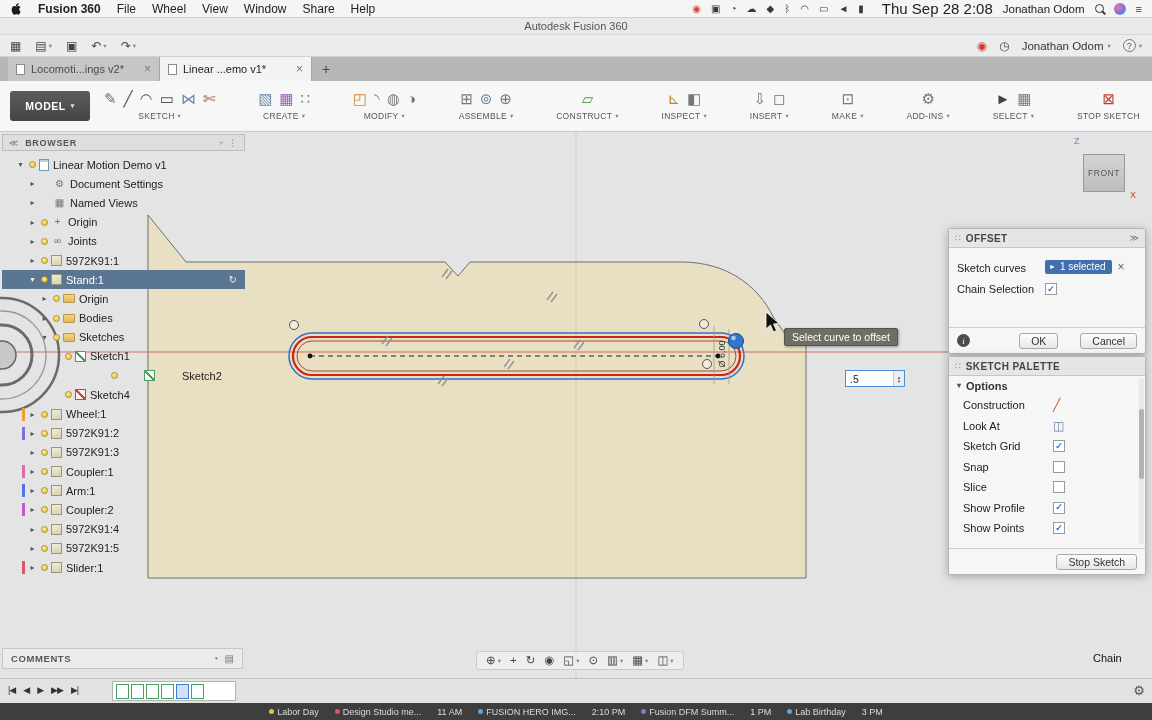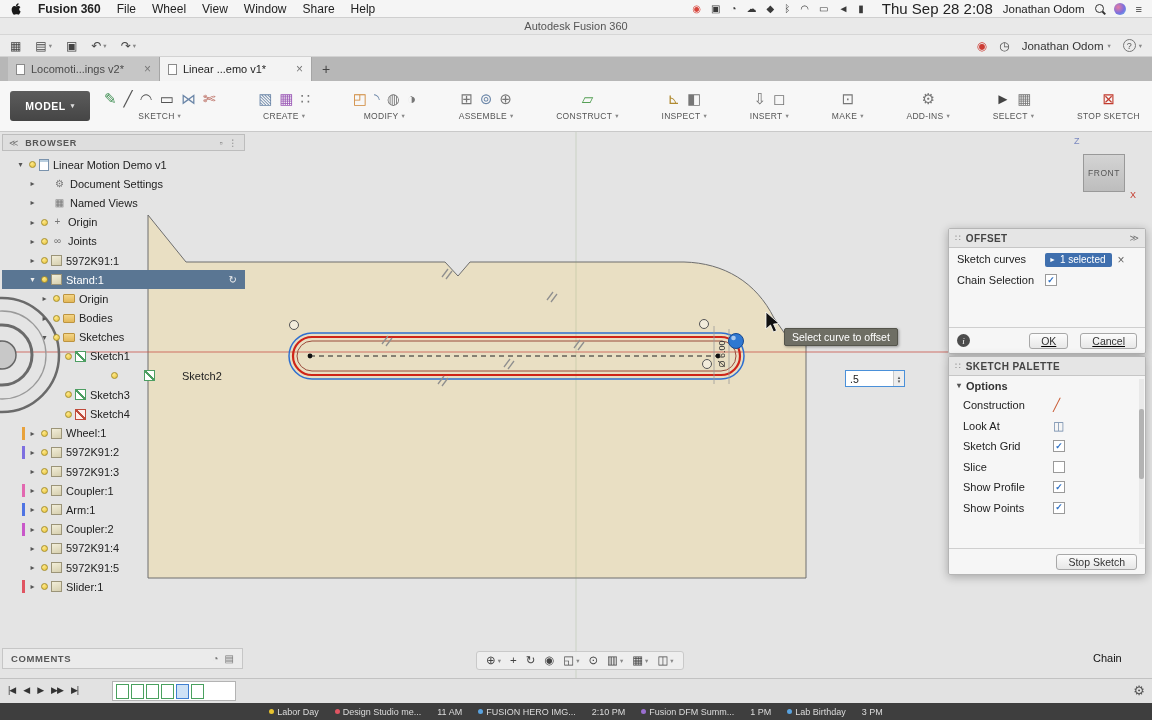--- a/index.html
+++ b/index.html
@@ -122,38 +122,38 @@
   
   .fpanel { position:absolute; background:rgba(246,246,246,.94); border:1px solid #b5b5b5;
     box-shadow:0 2px 10px rgba(0,0,0,.28); border-radius:2px; }
   .fp-header { height:19px; background:rgba(228,228,228,.97); border-bottom:1px solid #c6c6c6;
     display:flex; align-items:center; padding:0 6px; }
   .grip { font-size:9px; color:#888; margin-right:5px; }
   .fp-title { font-size:10px; font-weight:bold; letter-spacing:.4px; color:#444; }
   .fp-exp { margin-left:auto; font-size:9px; color:#777; }
   .offset-panel { left:948px; top:228px; width:198px; height:126px; }
   .fp-body { padding:5px 8px 0 8px; }
-  .dlg-row { display:flex; align-items:flex-start; height:21px; }
+  .dlg-row { display:flex; align-items:flex-end; height:21px; }
   .dlg-label { width:88px; font-size:11px; color:#222; flex:none; }
   .sel-badge { background:#3f6fae; border-radius:2px; color:#fff; font-size:10px; padding:1px 6px 2px 4px;
     display:inline-flex; align-items:center; gap:4px; }
   .sel-cursor { font-size:7px; color:#fff; }
   .clear-x { margin-left:6px; font-size:12px; color:#666; }
   .checkbox { width:12px; height:12px; border:1px solid #9a9a9a; background:#fff; font-size:9px; font-weight:bold;
     color:#2c6fc4; display:inline-flex; align-items:center; justify-content:center; line-height:1; }
   .num-input { width:88px; height:16px; background:#fff; border:1px solid #ababab; display:flex; align-items:center;
     font-size:10.5px; color:#222; padding-left:4px; }
   .num-input .spin { margin-left:auto; width:10px; height:100%; border-left:1px solid #c9c9c9; background:#eee;
     display:flex; flex-direction:column; align-items:center; justify-content:center; }
   .num-input .spin i { font-style:normal; font-size:5px; line-height:4px; color:#555; }
   .fp-footer { position:absolute; bottom:0; left:0; right:0; height:26px; border-top:1px solid #cfcfcf;
     display:flex; align-items:center; padding:0 8px; }
   .info-ic { width:13px; height:13px; border-radius:50%; background:#4c4c4c; color:#fff; font-size:9px; font-style:italic;
     font-family:"Liberation Serif", serif; display:inline-flex; align-items:center; justify-content:center; }
-  .fbtns { margin-left:auto; display:flex; gap:12px;text-decoration:underline; }
+  .fbtns { margin-left:auto; display:flex; gap:22px; }
   .fbtn { font-family:"Liberation Sans", sans-serif; font-size:10.5px; color:#333; padding:1px 11px;
     border:1px solid #a8a8a8; border-radius:3px; background:linear-gradient(#fcfcfc,#e7e7e7); }
 
   .sketch-palette { left:948px; top:356px; width:198px; height:219px; }
   .sp-section { height:19px; display:flex; align-items:center; gap:5px; padding:0 8px; font-size:11px;
     font-weight:bold; color:#333; }
   .caret-s { font-size:8px; color:#555; }
   .sp-row { position:relative; height:20.5px; display:flex; align-items:center; padding-left:14px;
     font-size:11px; color:#222; }
   .sp-row .checkbox, .sp-row .ctl-construction, .sp-row .ctl-lookat { position:absolute; left:104px; }
@@ -596,27 +596,20 @@
           <span class="strip"></span>
           <span class="bcaret"></span>
           <span class="bulb"></span>
           <span class="bi i-sketch"></span>
           <span class="blabel">Sketch2</span>
         </div>
         <div class="b-row" style="padding-left: 44px;">
           <span class="strip"></span>
           <span class="bcaret"></span>
           <span class="bulb"></span>
-          <span class="bi i-sketch"></span>
-          <span class="blabel">Sketch3</span>
-        </div>
-        <div class="b-row" style="padding-left: 44px;">
-          <span class="strip"></span>
-          <span class="bcaret"></span>
-          <span class="bulb"></span>
           <span class="bi i-sketch-active"></span>
           <span class="blabel">Sketch4</span>
         </div>
         <div class="b-row" style="padding-left: 20px;">
           <span class="strip" style="background: rgb(232, 162, 60);"></span>
           <span class="bcaret">▸</span>
           <span class="bulb"></span>
           <span class="bi i-comp"></span>
           <span class="blabel">Wheel:1</span>
         </div>
@@ -722,20 +715,24 @@
           <span class="sp-label">Construction</span>
           <span class="ctl-construction">╱</span>
         </div>
         <div class="sp-row">
           <span class="sp-label">Look At</span>
           <span class="ctl-lookat">◫</span>
         </div>
         <div class="sp-row">
           <span class="sp-label">Sketch Grid</span>
           <span class="checkbox">✓</span>
+        </div>
+        <div class="sp-row">
+          <span class="sp-label">Snap</span>
+          <span class="checkbox"></span>
         </div>
         <div class="sp-row">
           <span class="sp-label">Slice</span>
           <span class="checkbox"></span>
         </div>
         <div class="sp-row">
           <span class="sp-label">Show Profile</span>
           <span class="checkbox">✓</span>
         </div>
         <div class="sp-row">

